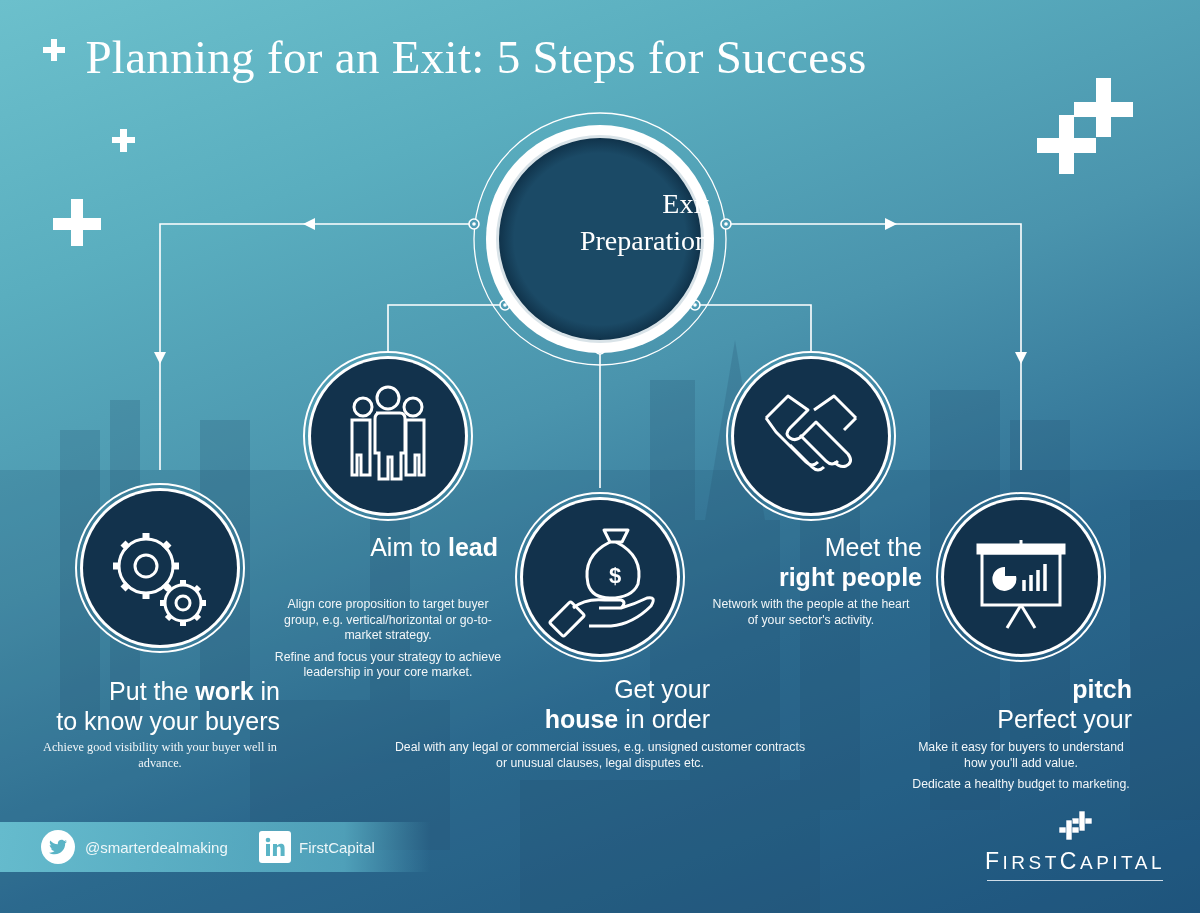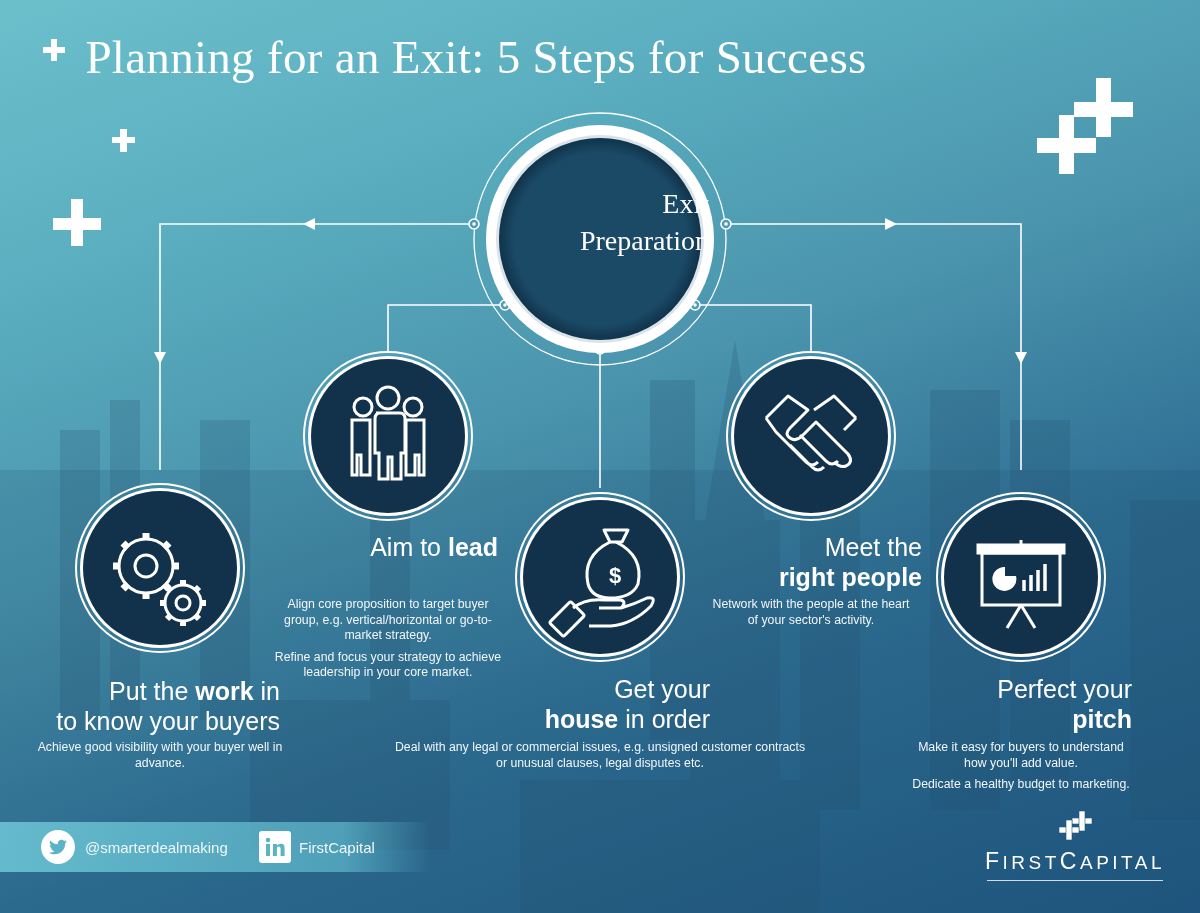--- a/index.html
+++ b/index.html
@@ -214,21 +214,21 @@
         <line x1="1038" y1="591" x2="1038" y2="570"></line>
         <line x1="1045" y1="591" x2="1045" y2="564"></line>
       </g>
     </g>
   </svg>
 
   <div class="step-title" style="left:40px;top:676px;width:240px;">
     <div><span>Put the </span><b>work</b><span> in</span></div>
     <div>to know your buyers</div>
   </div>
-  <div class="step-desc" style="left:30px;top:740px;width:260px;">
+  <div class="step-desc" style="left:30px;top:740px;width:260px;font-family:Liberation Serif, serif;">
     <p>Achieve good visibility with your buyer well in advance.</p>
   </div>
 
   <div class="step-title" style="left:278px;top:532px;width:220px;">
     <div><span>Aim to </span><b>lead</b></div>
   </div>
   <div class="step-desc" style="left:258px;top:597px;width:260px;">
     <p style="padding:0 24px;">Align core proposition to target buyer group, e.g. vertical/horizontal or go-to-market strategy.</p>
     <p>Refine and focus your strategy to achieve leadership in your core market.</p>
   </div>
@@ -243,22 +243,22 @@
 
   <div class="step-title" style="left:700px;top:532px;width:222px;">
     <div>Meet the</div>
     <div><b>right people</b></div>
   </div>
   <div class="step-desc" style="left:706px;top:597px;width:210px;">
     <p>Network with the people at the heart of your sector's activity.</p>
   </div>
 
   <div class="step-title" style="left:910px;top:674px;width:222px;">
+    <div><b>pitch</b></div>
     <div>Perfect your</div>
-    <div><b>pitch</b></div>
   </div>
   <div class="step-desc" style="left:890px;top:740px;width:262px;">
     <p style="padding:0 20px;">Make it easy for buyers to understand how you'll add value.</p>
     <p>Dedicate a healthy budget to marketing.</p>
   </div>
 
   <div class="social-bar">
     <div class="social-item" style="left:41px;align-items:center;">
       <svg width="34" height="34" viewBox="0 0 34 34">
         <circle cx="17" cy="17" r="17" fill="#ffffff"></circle>

